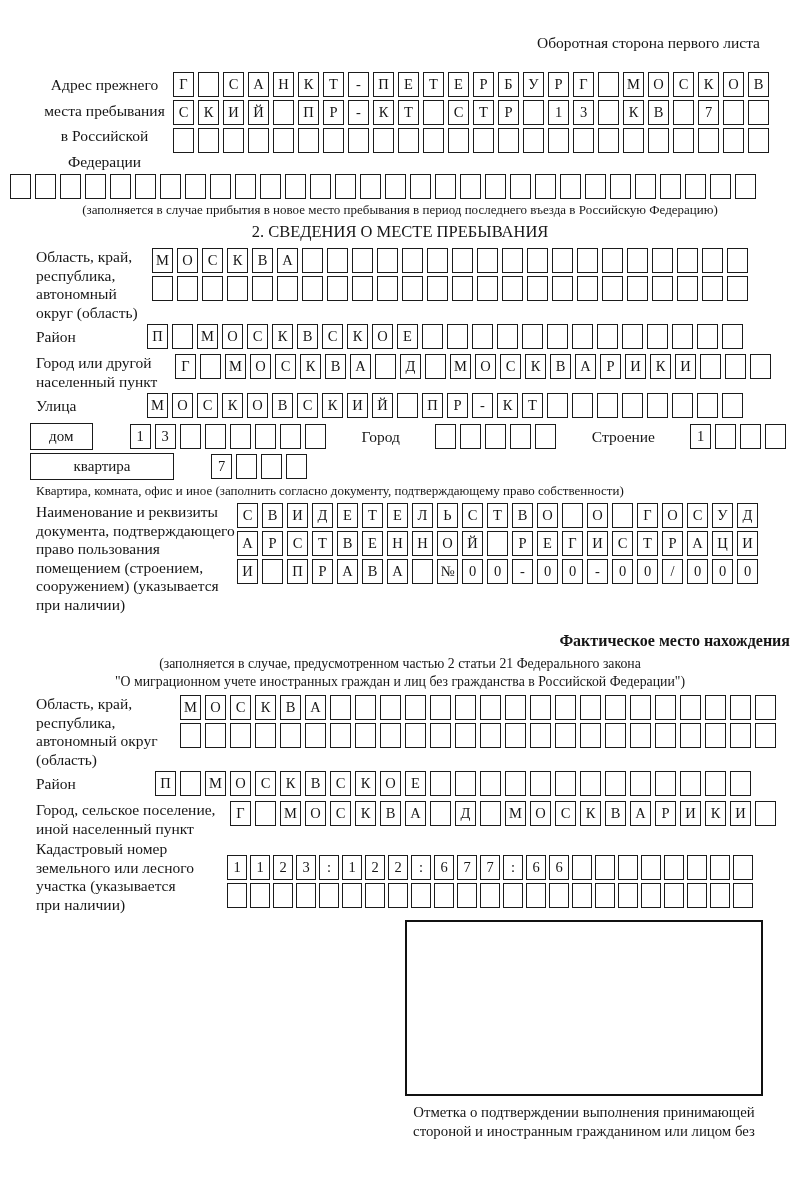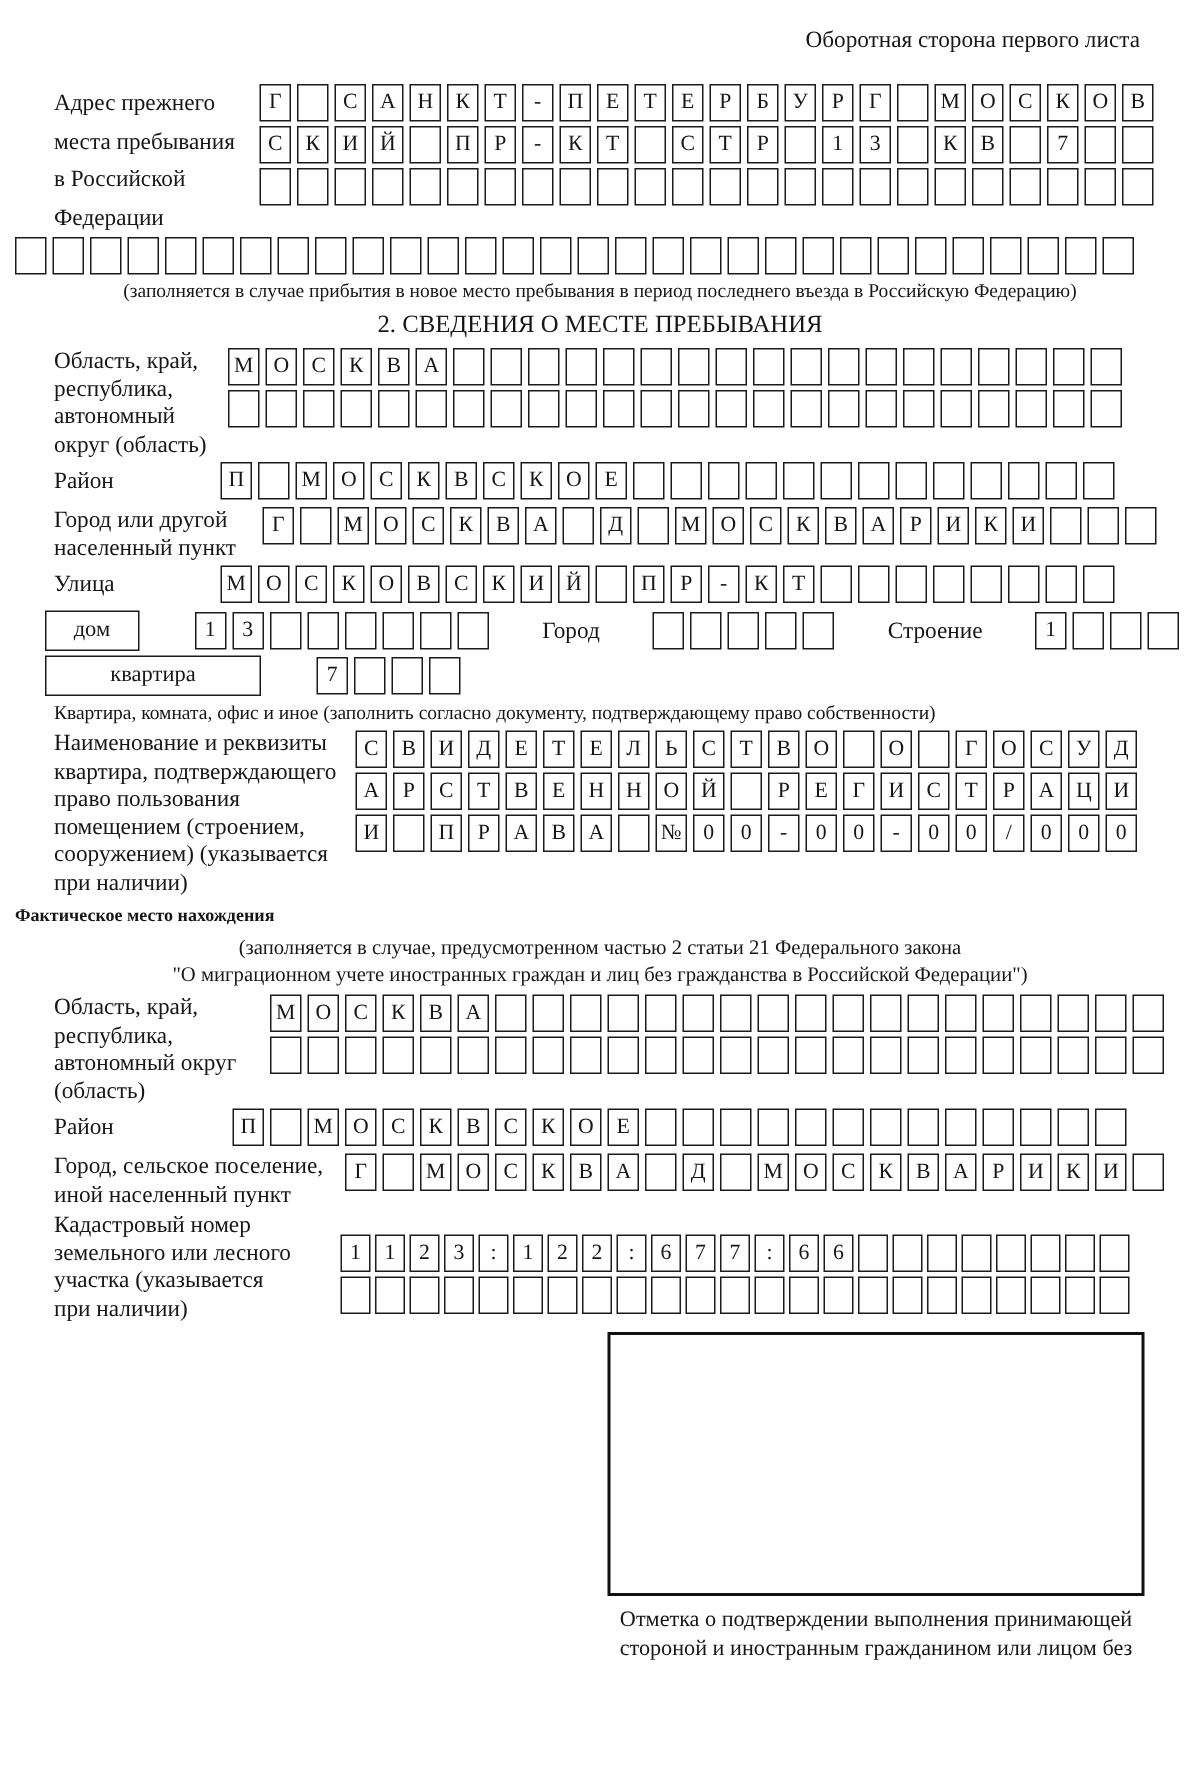--- a/index.html
+++ b/index.html
@@ -1,48 +1,48 @@
 <!DOCTYPE html>
 <html><head>
 <meta charset="utf-8">
 <style>
   * { box-sizing: border-box; margin: 0; padding: 0; }
   html, body { background: #e8e8e8; }
   .page {
     width: 800px; height: 1180px; margin: 0 auto; background: #ffffff;
     font-family: "Liberation Serif", "DejaVu Serif", serif; color: #161616;
-    padding: 4px 10px 0 10px; overflow: hidden; position: relative;
+    padding: 20px 10px 0 10px; overflow: hidden; position: relative;
   }
   .header-note { margin-top: 14px; text-align: right; padding-right: 30px; font-size: 15.5px; }
 
   .frow { display: flex; align-items: flex-start; }
   .label { font-size: 15.5px; line-height: 18.5px; padding-left: 26px; flex: 0 0 auto; }
   .label.single { line-height: 25px; }
   .lline { white-space: nowrap; }
 
   .grid-row { display: flex; margin-bottom: 3px; }
   .cell {
     width: 21px; height: 25px; border: 1.6px solid #1b1b1b; margin-right: 4px;
     display: inline-flex; align-items: center; justify-content: center;
     font-size: 14.5px; flex: 0 0 auto; background: #fff;
   }
   .tight .cell { width: 20px; margin-right: 3px; }
 
-  .w163 { width: 163px; } .w142 { width: 142px; } .w137 { width: 137px; }
+  .w163 { width: 163px; text-align: center; } .w142 { width: 142px; } .w137 { width: 137px; }
   .w165 { width: 165px; } .w227 { width: 227px; } .w170 { width: 170px; }
   .w145 { width: 145px; } .w220 { width: 220px; } .w217 { width: 217px; }
   .sec1-label { line-height: 25.5px; }
   .doc-label { line-height: 18.5px; }
 
   .note { font-size: 13px; margin: 1px 0 4px 0; }
   .note.center { text-align: center; }
   .note.indent { padding-left: 26px; }
 
   .sec-title { text-align: center; font-size: 16.5px; font-weight: normal; margin: 3px 0 6px 0; }
-  .fact-title { text-align: left; font-size: 12px; font-weight: bold; margin: 5px 0 5px 0; }
+  .fact-title { text-align: right; font-size: 16px; font-weight: bold; margin: 18px 0 5px 0; }
   .fact-note { text-align: center; font-size: 13.8px; line-height: 18px; margin-bottom: 4px; }
 
   .house-row { display: flex; align-items: center; margin: 2px 0 3px 20px; gap: 28px; }
   .type-box {
     border: 1.6px solid #1b1b1b; height: 27px; display: flex; align-items: center;
     justify-content: center; font-size: 15px; margin-right: 9px;
   }
   .type-box.dom { width: 112px; }
   .type-box.kv { width: 144px; }
   .inline-label { font-size: 15.5px; margin: 0 7px 0 4px; white-space: nowrap; }
@@ -387,21 +387,21 @@
         <span class="cell"></span>
         <span class="cell"></span>
       </div>
   </div>
   <div class="note indent">Квартира, комната, офис и иное (заполнить согласно документу, подтверждающему право собственности)</div>
 
 
   <div class="frow mb2">
     <div class="label doc-label w227">
         <div class="lline">Наименование и реквизиты</div>
-        <div class="lline">квартира, подтверждающего</div>
+        <div class="lline">документа, подтверждающего</div>
         <div class="lline">право пользования</div>
         <div class="lline">помещением (строением,</div>
         <div class="lline">сооружением) (указывается</div>
         <div class="lline">при наличии)</div>
       </div>
     <div>
       <div class="grid-row">
           <span class="cell">С</span>
           <span class="cell">В</span>
           <span class="cell">И</span>

